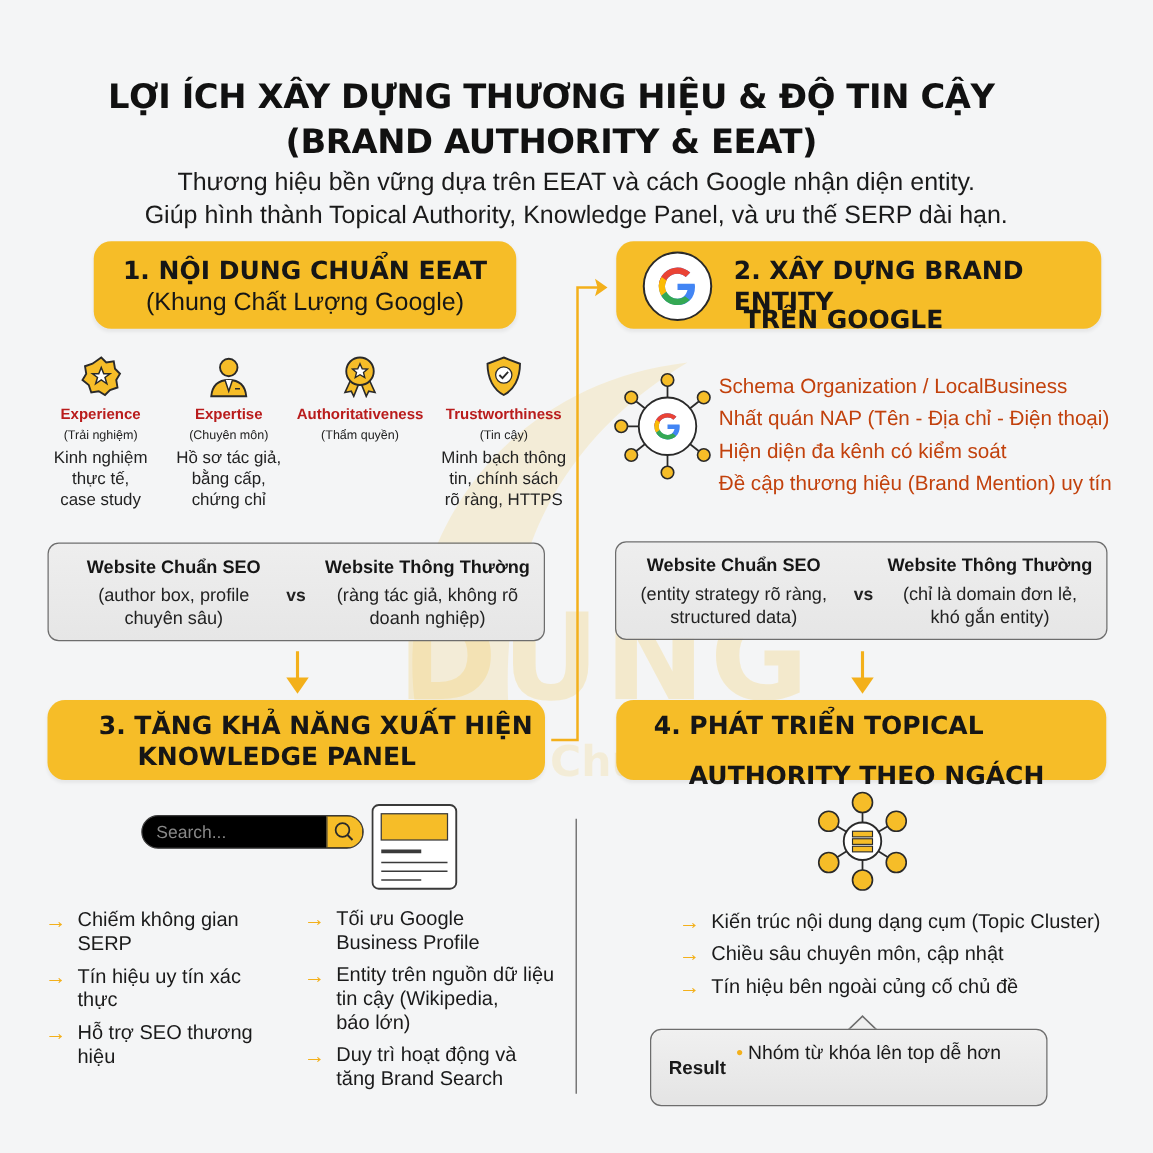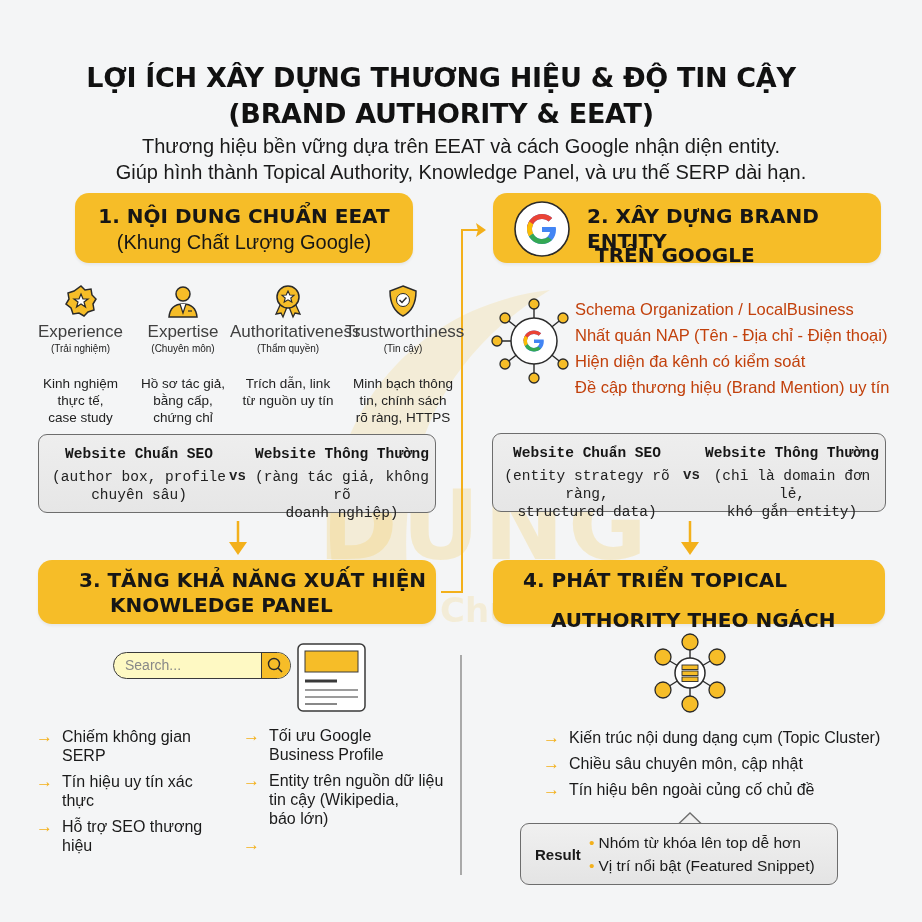--- a/index.html
+++ b/index.html
@@ -51,44 +51,44 @@
     font-family: "DejaVu Sans", sans-serif; font-weight: bold;
     font-size: 20px; line-height: 25px; color: #161616;
   }
   .ybox .sub {
     font-family: "Liberation Sans", sans-serif;
     font-size: 20px; line-height: 24px; color: #161616;
   }
 
   
   .eeat { position: absolute; text-align: center; }
-  .eeat .name { font-weight: normal; font-size: 17px; line-height: 17px; color: #404040; }
+  .eeat .name { font-weight: bold; font-size: 12px; line-height: 17px; color: #b91c1c; }
   .eeat .vi { font-size: 10px; line-height: 17px; color: #222; }
-  .eeat .desc { font-size: 13.5px; line-height: 17px; color: #222; margin-top: 18px; }
+  .eeat .desc { font-size: 13.5px; line-height: 17px; color: #222; margin-top: 0; }
   .eeat svg { display: block; margin: 0 auto 4px; }
 
   
   .cmp {
     position: absolute; background: linear-gradient(#eeeeee, #e6e6e6);
-    border: 1.5px solid #6d6d6d; border-radius: 9px; font-family: Liberation Mono, monospace;
+    border: 1.5px solid #6d6d6d; border-radius: 9px;
   }
   .cmp .col { position: absolute; text-align: center; }
   .cmp .ct { font-weight: bold; font-size: 14.5px; line-height: 20px; color: #161616; }
   .cmp .cd { font-size: 14.5px; line-height: 18px; color: #222; margin-top: 4px; }
   .cmp .vs { position: absolute; font-weight: bold; font-size: 14px; color: #222; text-align: right; }
 
   .list-line { position: absolute; font-size: 16.5px; line-height: 21px; color: #c2410c; }
 
   .arrow-item { position: absolute; display: flex; }
   .arrow-item .arr { color: #f3b01b; font-weight: bold; font-size: 17px; width: 26px; line-height: 19px; flex: none; }
   .arrow-item .txt { font-size: 16px; line-height: 19px; color: #1a1a1a; }
 
   .search {
     position: absolute; left: 113px; top: 652px; width: 178px; height: 27px;
-    border: 1.5px solid #3a3a3a; border-radius: 14px; background: #fef9c3; overflow: hidden;
+    border: 1.5px solid #3a3a3a; border-radius: 14px; background: #000000; overflow: hidden;
   }
   .search .ph { position: absolute; left: 11px; top: 4px; font-size: 14px; color: #888; }
   .search .btn {
     position: absolute; right: 0; top: 0; width: 29px; height: 100%;
     background: #f6bd28; border-left: 1.5px solid #3a3a3a;
   }
 
   .result {
     position: absolute; left: 520px; top: 823px; width: 318px; height: 62px;
     background: linear-gradient(#f0f0f0,#e4e4e4); border: 1.5px solid #6d6d6d; border-radius: 9px;
@@ -160,24 +160,20 @@
 
 <div class="eeat" style="left:230px;top:283px;width:116px">
   <svg width="36" height="36" viewBox="0 0 36 36">
     <path d="M11 20 L6 31 L11 30 L13 34 L17 24 Z" fill="#f6bd28" stroke="#2a2a2a" stroke-width="1.3"></path>
     <path d="M25 20 L30 31 L25 30 L23 34 L19 24 Z" fill="#f6bd28" stroke="#2a2a2a" stroke-width="1.3"></path>
     <circle cx="18" cy="14" r="11" fill="#f6bd28" stroke="#2a2a2a" stroke-width="1.5"></circle>
     <path d="M18 8 L19.8 12 L24 12.3 L20.8 15 L21.8 19 L18 16.8 L14.2 19 L15.2 15 L12 12.3 L16.2 12 Z" fill="#fff" stroke="#2a2a2a" stroke-width="1.1"></path>
   </svg>
   <div class="name">Authoritativeness</div>
   <div class="vi">(Thẩm quyền)</div>
-  <div class="desc">
-    <div>Trích dẫn, link</div>
-    <div>từ nguồn uy tín</div>
-  </div>
 </div>
 
 <div class="eeat" style="left:345px;top:283px;width:116px">
   <svg width="36" height="36" viewBox="0 0 36 36">
     <path d="M18 3 L31 8 C 31 20, 26 29, 18 33 C 10 29, 5 20, 5 8 Z" fill="#f6bd28" stroke="#2a2a2a" stroke-width="1.5"></path>
     <circle cx="18" cy="17" r="6.5" fill="#fff" stroke="#2a2a2a" stroke-width="1"></circle>
     <path d="M14.5 17 L17 19.5 L21.5 14.5" fill="none" stroke="#2a2a2a" stroke-width="1.5"></path>
   </svg>
   <div class="name">Trustworthiness</div>
   <div class="vi">(Tin cậy)</div>
@@ -309,20 +305,21 @@
 <div class="arrow-item" style="left:243px;top:726px">
   <span class="arr">→</span>
   <span class="txt"><span>Tối ưu Google</span><br><span>Business Profile</span></span>
 </div>
 <div class="arrow-item" style="left:243px;top:771px">
   <span class="arr">→</span>
   <span class="txt"><span>Entity trên nguồn dữ liệu</span><br><span>tin cậy (Wikipedia,</span><br><span>báo lớn)</span></span>
 </div>
 <div class="arrow-item" style="left:243px;top:835px">
   <span class="arr">→</span>
+  <span class="txt"><span>Duy trì hoạt động và</span><br><span>tăng Brand Search</span></span>
 </div>
 
 <div class="ybox" style="left:493px;top:560px;width:392px;height:64px">
   <div class="h abs" style="left:30px;top:8px">4. PHÁT TRIỂN TOPICAL</div>
   <div class="h abs" style="left:58px;top:48px">AUTHORITY THEO NGÁCH</div>
 </div>
 
 <svg class="abs" style="left:651px;top:632px" width="78" height="82" viewBox="0 0 78 82">
   <g stroke="#2a2a2a" stroke-width="1.4">
     <line x1="39" y1="41" x2="39" y2="10"></line>
@@ -359,14 +356,13 @@
   <span class="txt">Tín hiệu bên ngoài củng cố chủ đề</span>
 </div>
 
 <svg class="abs" style="left:678px;top:812px" width="24" height="13" viewBox="0 0 24 13">
   <polygon points="0,12.5 12,1 24,12.5" fill="#f0f0f0" stroke="#6d6d6d" stroke-width="1.3"></polygon>
   <rect x="1" y="11" width="22" height="3" fill="#f0f0f0"></rect>
 </svg>
 <div class="result">
   <span class="lbl">Result</span>
   <div class="bl" style="top:9px"><span class="dot">•</span><span>Nhóm từ khóa lên top dễ hơn</span></div>
-  <div class="bl" style="top:32px"><span class="dot">•</span><span>Vị trí nổi bật (Featured Snippet)</span></div>
 </div>
 
 </body></html>

